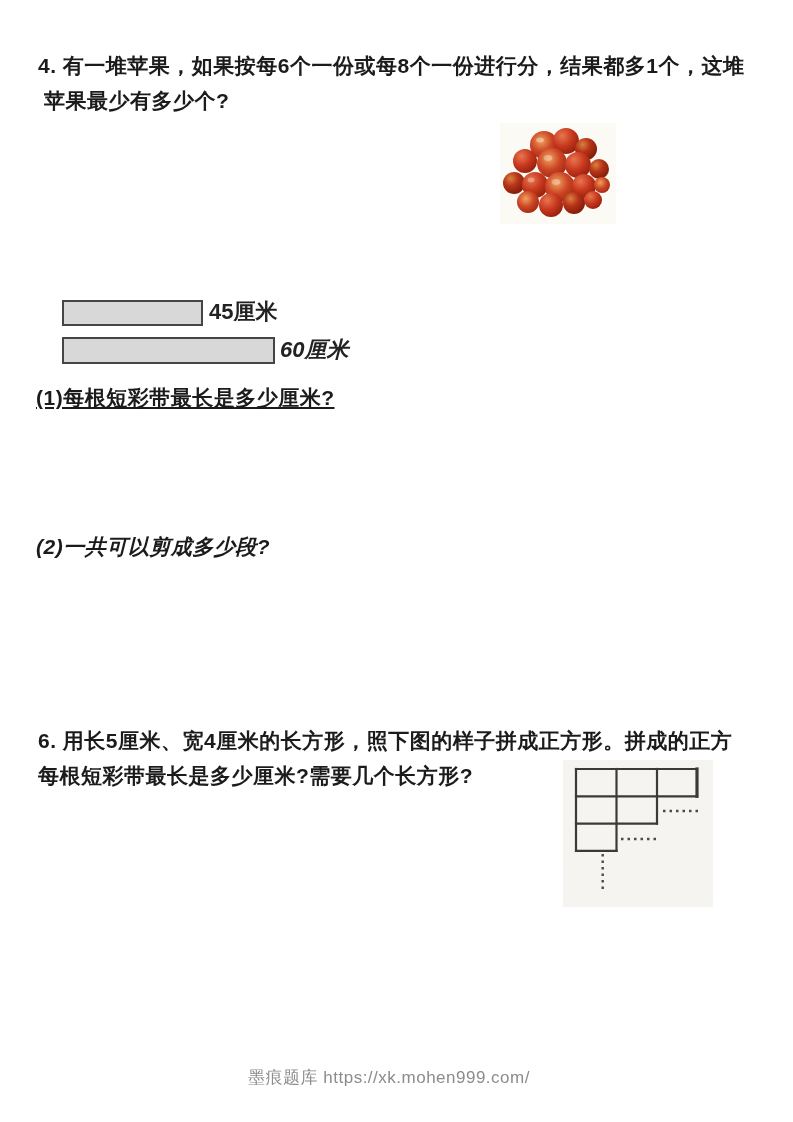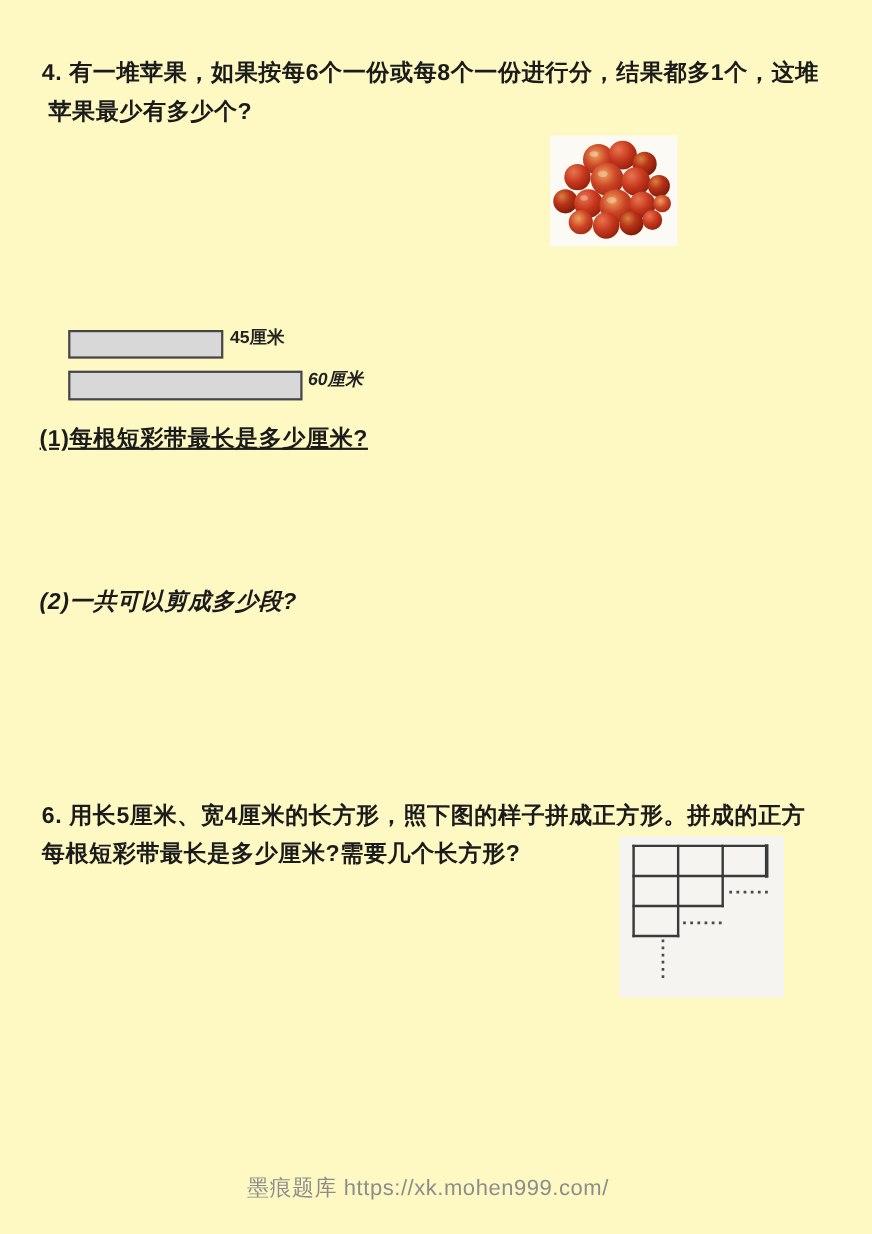--- a/index.html
+++ b/index.html
@@ -1,20 +1,20 @@
 <!DOCTYPE html>
 <html><head>
 <meta charset="utf-8">
 <style>
   html,body{margin:0;padding:0;background:#e9e9e9;}
   #page{
     position:relative;
     width:793px;height:1122px;
     margin:0 auto;
-    background:#fef9c3;
+    background:#ffffff;
     font-family:"Liberation Sans","DejaVu Sans",sans-serif;
     color:#1b1b1b;
     overflow:hidden;
   }
   .qline{
     position:absolute;
     white-space:nowrap;
     font-size:21px;
     font-weight:600;
     letter-spacing:0.5px;
@@ -24,41 +24,41 @@
   .ribbon{
     position:absolute;
     background:#d8d8d8;
     border:2px solid #454545;
     box-sizing:border-box;
   }
   .ribbon-45{left:62px;top:300px;width:141px;height:26px;}
   .ribbon-60{left:62px;top:337px;width:213px;height:27px;}
   .ribbon-label{
     position:absolute;
-    font-size:16px;
+    font-size:22px;
     font-weight:600;
     white-space:nowrap;
     color:#222;
   }
   .ribbon-label-45{left:209px;top:297px;}
   .ribbon-label-60{left:280px;top:335px;font-style:italic;}
   
   .apple-photo{
     position:absolute;left:500px;top:123px;width:116px;height:101px;
   }
   
   .tiling-diagram{
     position:absolute;left:563px;top:760px;width:150px;height:147px;
   }
   
   .footer{
     position:absolute;
     left:0;top:1066px;width:778px;
     text-align:center;
-    font-size:20px;
+    font-size:17px;
     color:#8c8c8c;
     letter-spacing:0.5px;
   }
 </style>
 </head>
 <body>
 
 <div id="page">
 
   <div class="qline" style="left:38px;top:52px;">4. 有一堆苹果，如果按每6个一份或每8个一份进行分，结果都多1个，这堆</div>

